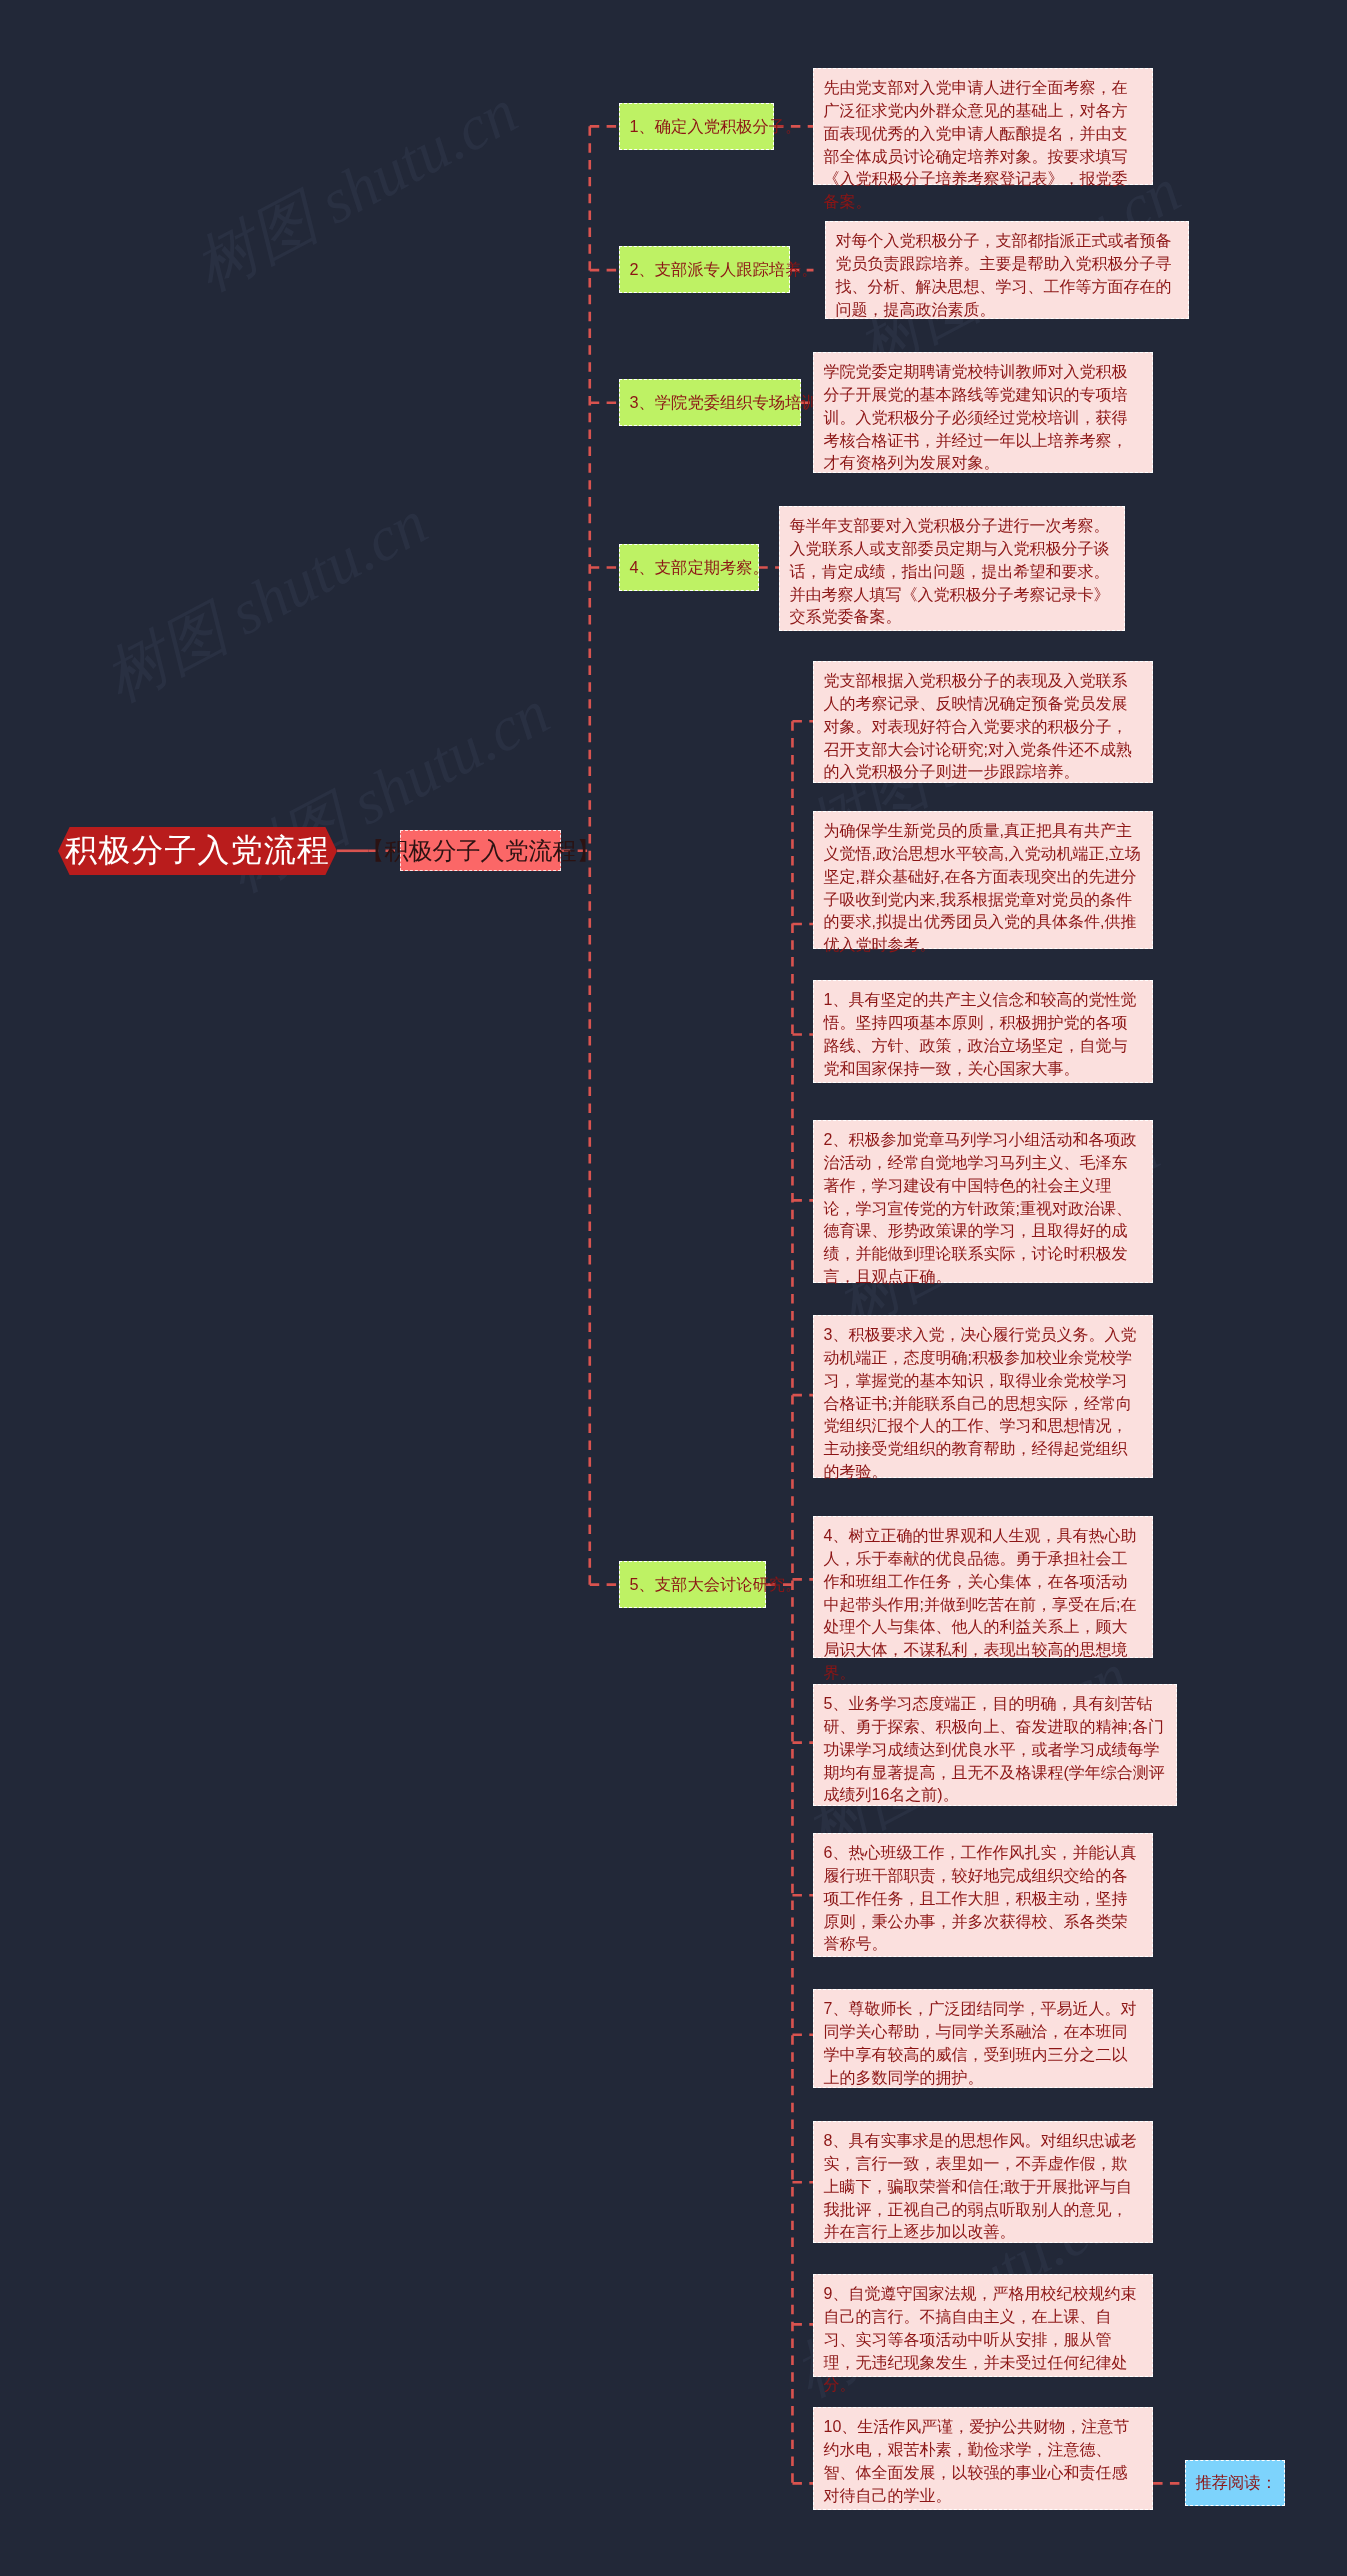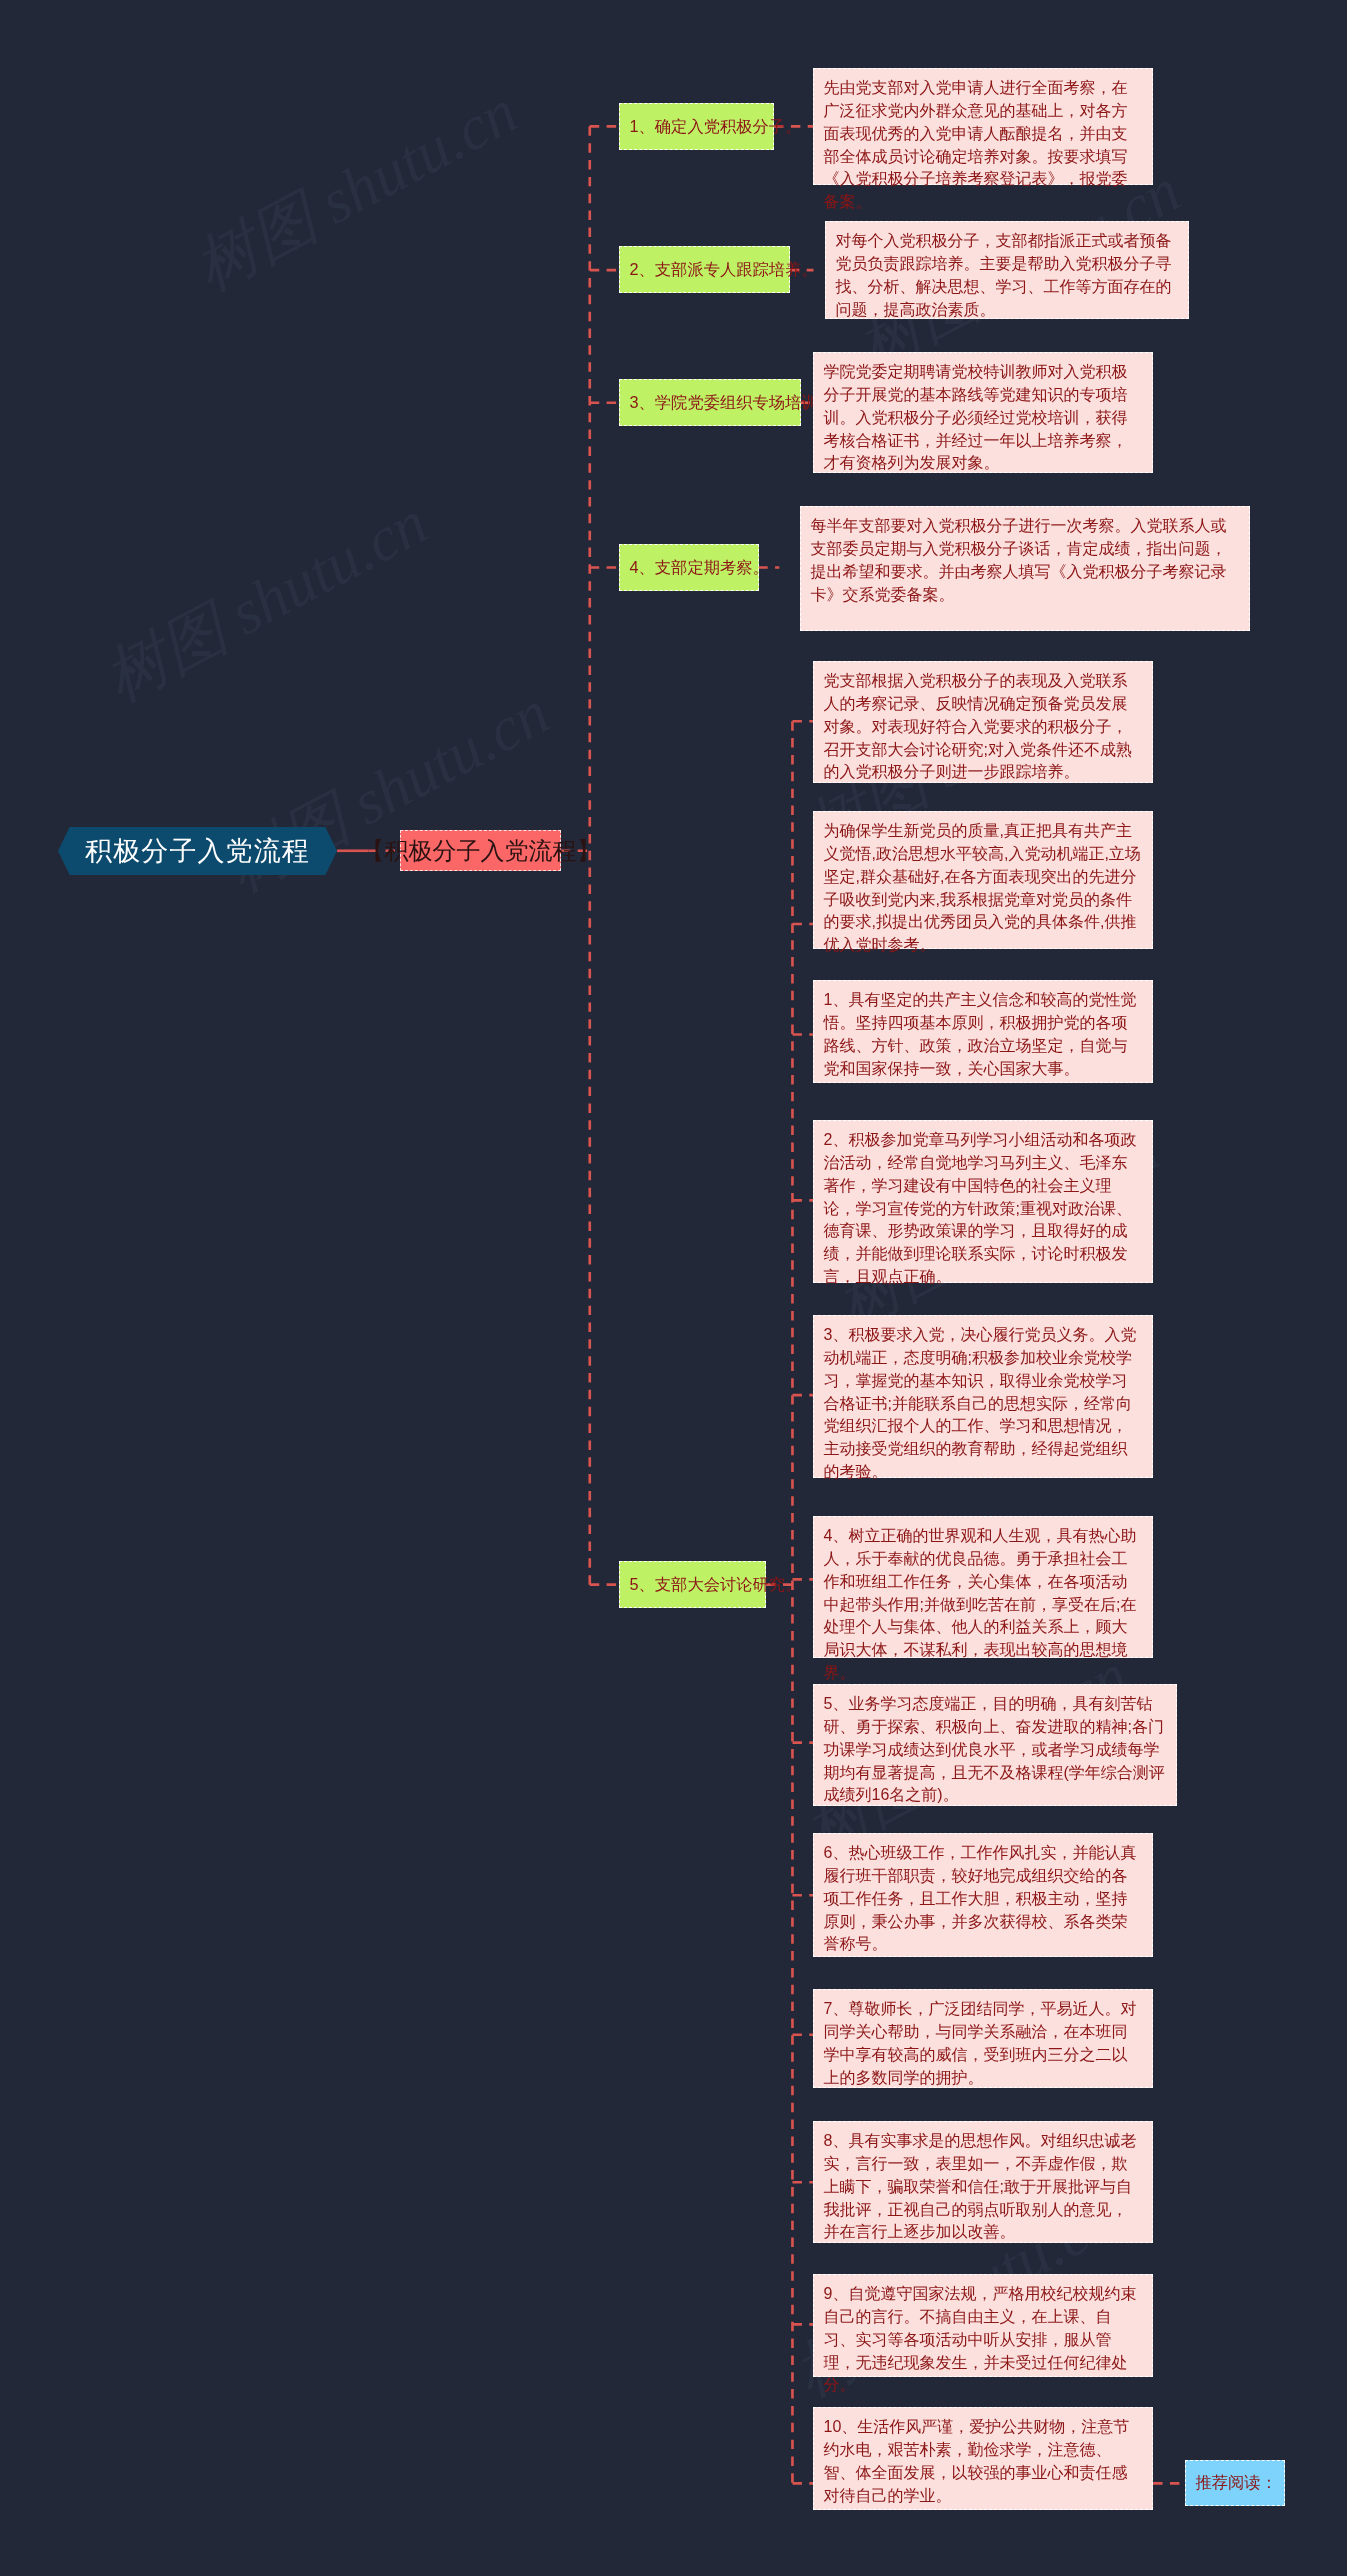--- a/index.html
+++ b/index.html
@@ -16,22 +16,22 @@
     user-select:none;pointer-events:none;white-space:nowrap;opacity:.85;
   }
   
   #canvas{position:absolute;inset:0;}
   svg.links{position:absolute;left:0;top:0;width:1348px;height:2576px;pointer-events:none;}
 
   
   .node{position:absolute;box-sizing:border-box;}
 
   .root{
-    background:#0c4a6e;color:#ffffff;
-    font-size:27px;letter-spacing:1.1px;
+    background:#b91c1c;color:#ffffff;
+    font-size:32px;letter-spacing:1.1px;
     display:flex;align-items:center;justify-content:center;
     clip-path:polygon(11.6px 0,calc(100% - 11.6px) 0,100% 50%,calc(100% - 11.6px) 100%,11.6px 100%,0 50%);
     white-space:nowrap;
   }
   .topic{
     background:#fb6767;color:#2b1212;
     border:1.6px dashed #ffe3e3;
     font-size:24px;
     display:flex;align-items:center;justify-content:center;
     white-space:nowrap;
@@ -122,21 +122,21 @@
 
   <div class="node step" style="left:619px;top:103px;width:155px;height:47px;">1、确定入党积极分子。</div>
   <div class="node step" style="left:619px;top:246px;width:171px;height:47px;">2、支部派专人跟踪培养。</div>
   <div class="node step" style="left:619px;top:379px;width:182px;height:47px;">3、学院党委组织专场培训。</div>
   <div class="node step" style="left:619px;top:544px;width:140px;height:47px;">4、支部定期考察。</div>
   <div class="node step" style="left:619px;top:1561px;width:147px;height:47px;">5、支部大会讨论研究。</div>
 
   <div class="node leaf" style="left:813px;top:68px;width:340px;height:117px;">先由党支部对入党申请人进行全面考察，在广泛征求党内外群众意见的基础上，对各方面表现优秀的入党申请人酝酿提名，并由支部全体成员讨论确定培养对象。按要求填写《入党积极分子培养考察登记表》，报党委备案。</div>
   <div class="node leaf" style="left:813px;top:221px;width:364px;height:98px;margin-left:12px;">对每个入党积极分子，支部都指派正式或者预备党员负责跟踪培养。主要是帮助入党积极分子寻找、分析、解决思想、学习、工作等方面存在的问题，提高政治素质。</div>
   <div class="node leaf" style="left:813px;top:352px;width:340px;height:121px;">学院党委定期聘请党校特训教师对入党积极分子开展党的基本路线等党建知识的专项培训。入党积极分子必须经过党校培训，获得考核合格证书，并经过一年以上培养考察，才有资格列为发展对象。</div>
-  <div class="node leaf" style="left:779px;top:506px;width:450px;height:125px;margin-left:21px;">每半年支部要对入党积极分子进行一次考察。入党联系人或支部委员定期与入党积极分子谈话，肯定成绩，指出问题，提出希望和要求。并由考察人填写《入党积极分子考察记录卡》交系党委备案。</div>
+  <div class="node leaf" style="left:779px;top:506px;width:346px;height:125px;">每半年支部要对入党积极分子进行一次考察。入党联系人或支部委员定期与入党积极分子谈话，肯定成绩，指出问题，提出希望和要求。并由考察人填写《入党积极分子考察记录卡》交系党委备案。</div>
 
   <div class="node leaf" style="left:813px;top:811px;width:340px;height:138px;">为确保学生新党员的质量,真正把具有共产主义觉悟,政治思想水平较高,入党动机端正,立场坚定,群众基础好,在各方面表现突出的先进分子吸收到党内来,我系根据党章对党员的条件的要求,拟提出优秀团员入党的具体条件,供推优入党时参考。</div>
   <div class="node leaf" style="left:813px;top:661px;width:340px;height:122px;">党支部根据入党积极分子的表现及入党联系人的考察记录、反映情况确定预备党员发展对象。对表现好符合入党要求的积极分子，召开支部大会讨论研究;对入党条件还不成熟的入党积极分子则进一步跟踪培养。</div>
   <div class="node leaf" style="left:813px;top:980px;width:340px;height:103px;">1、具有坚定的共产主义信念和较高的党性觉悟。坚持四项基本原则，积极拥护党的各项路线、方针、政策，政治立场坚定，自觉与党和国家保持一致，关心国家大事。</div>
   <div class="node leaf" style="left:813px;top:1120px;width:340px;height:163px;">2、积极参加党章马列学习小组活动和各项政治活动，经常自觉地学习马列主义、毛泽东著作，学习建设有中国特色的社会主义理论，学习宣传党的方针政策;重视对政治课、德育课、形势政策课的学习，且取得好的成绩，并能做到理论联系实际，讨论时积极发言，且观点正确。</div>
   <div class="node leaf" style="left:813px;top:1315px;width:340px;height:163px;">3、积极要求入党，决心履行党员义务。入党动机端正，态度明确;积极参加校业余党校学习，掌握党的基本知识，取得业余党校学习合格证书;并能联系自己的思想实际，经常向党组织汇报个人的工作、学习和思想情况，主动接受党组织的教育帮助，经得起党组织的考验。</div>
   <div class="node leaf" style="left:813px;top:1516px;width:340px;height:142px;">4、树立正确的世界观和人生观，具有热心助人，乐于奉献的优良品德。勇于承担社会工作和班组工作任务，关心集体，在各项活动中起带头作用;并做到吃苦在前，享受在后;在处理个人与集体、他人的利益关系上，顾大局识大体，不谋私利，表现出较高的思想境界。</div>
   <div class="node leaf" style="left:813px;top:1684px;width:364px;height:122px;">5、业务学习态度端正，目的明确，具有刻苦钻研、勇于探索、积极向上、奋发进取的精神;各门功课学习成绩达到优良水平，或者学习成绩每学期均有显著提高，且无不及格课程(学年综合测评成绩列16名之前)。</div>
   <div class="node leaf" style="left:813px;top:1833px;width:340px;height:124px;">6、热心班级工作，工作作风扎实，并能认真履行班干部职责，较好地完成组织交给的各项工作任务，且工作大胆，积极主动，坚持原则，秉公办事，并多次获得校、系各类荣誉称号。</div>
   <div class="node leaf" style="left:813px;top:1989px;width:340px;height:99px;">7、尊敬师长，广泛团结同学，平易近人。对同学关心帮助，与同学关系融洽，在本班同学中享有较高的威信，受到班内三分之二以上的多数同学的拥护。</div>

